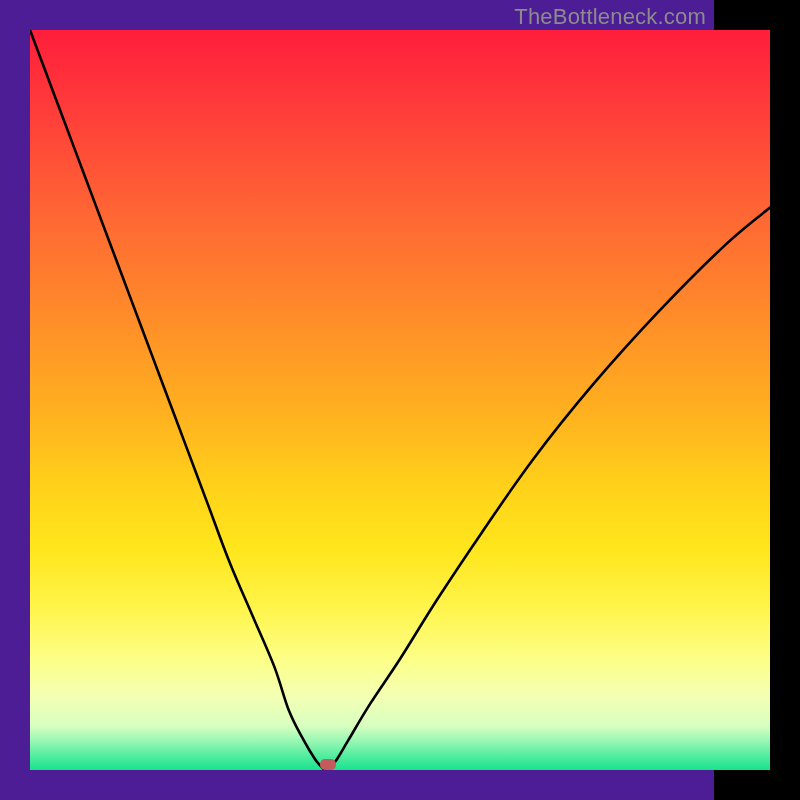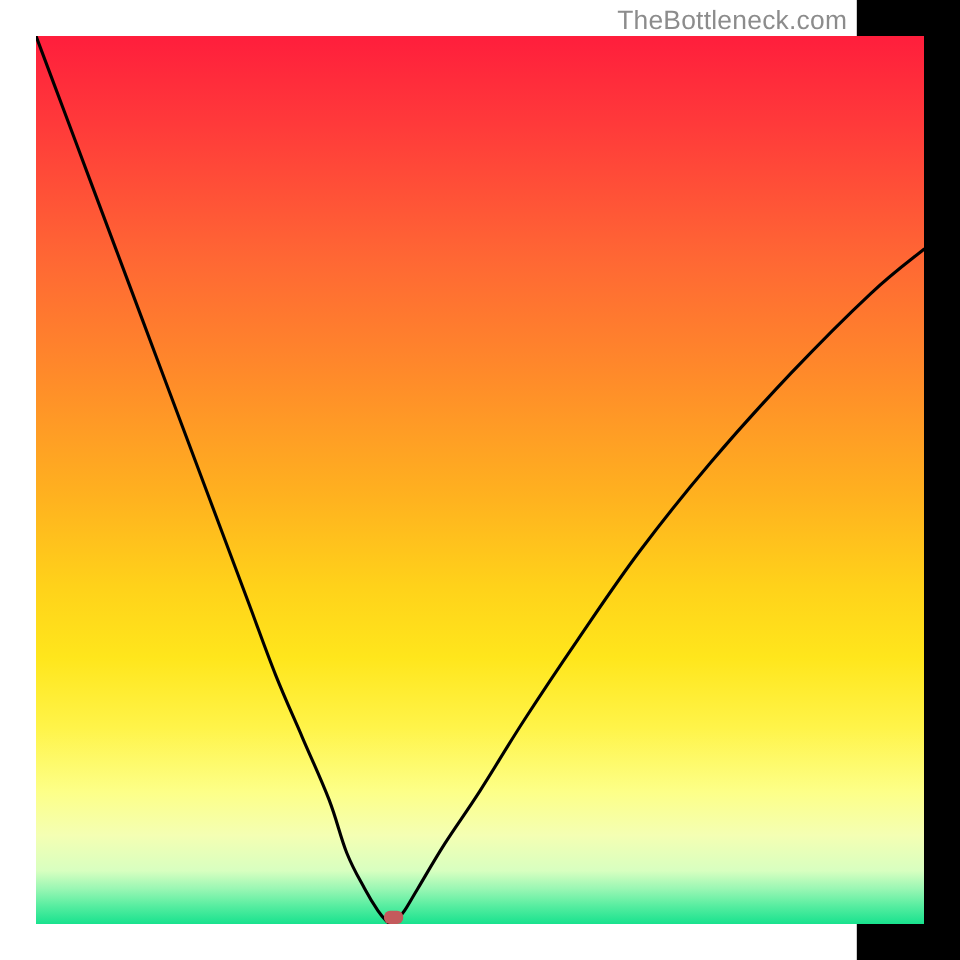--- a/index.html
+++ b/index.html
@@ -10,21 +10,21 @@
     background: #000;
     overflow: hidden;
     font-family: Arial, Helvetica, sans-serif;
   }
   .frame {
     position: absolute;
     top: 0;
     left: 0;
     width: 714px;
     height: 800px;
-    background: #ffffff;
+    background: #4c1d95;
   }
   .plot-area {
     position: absolute;
     top: 30px;
     left: 30px;
     width: 740px;
     height: 740px;
     background: linear-gradient(
       to bottom,
       #ff1e3c 0%,

